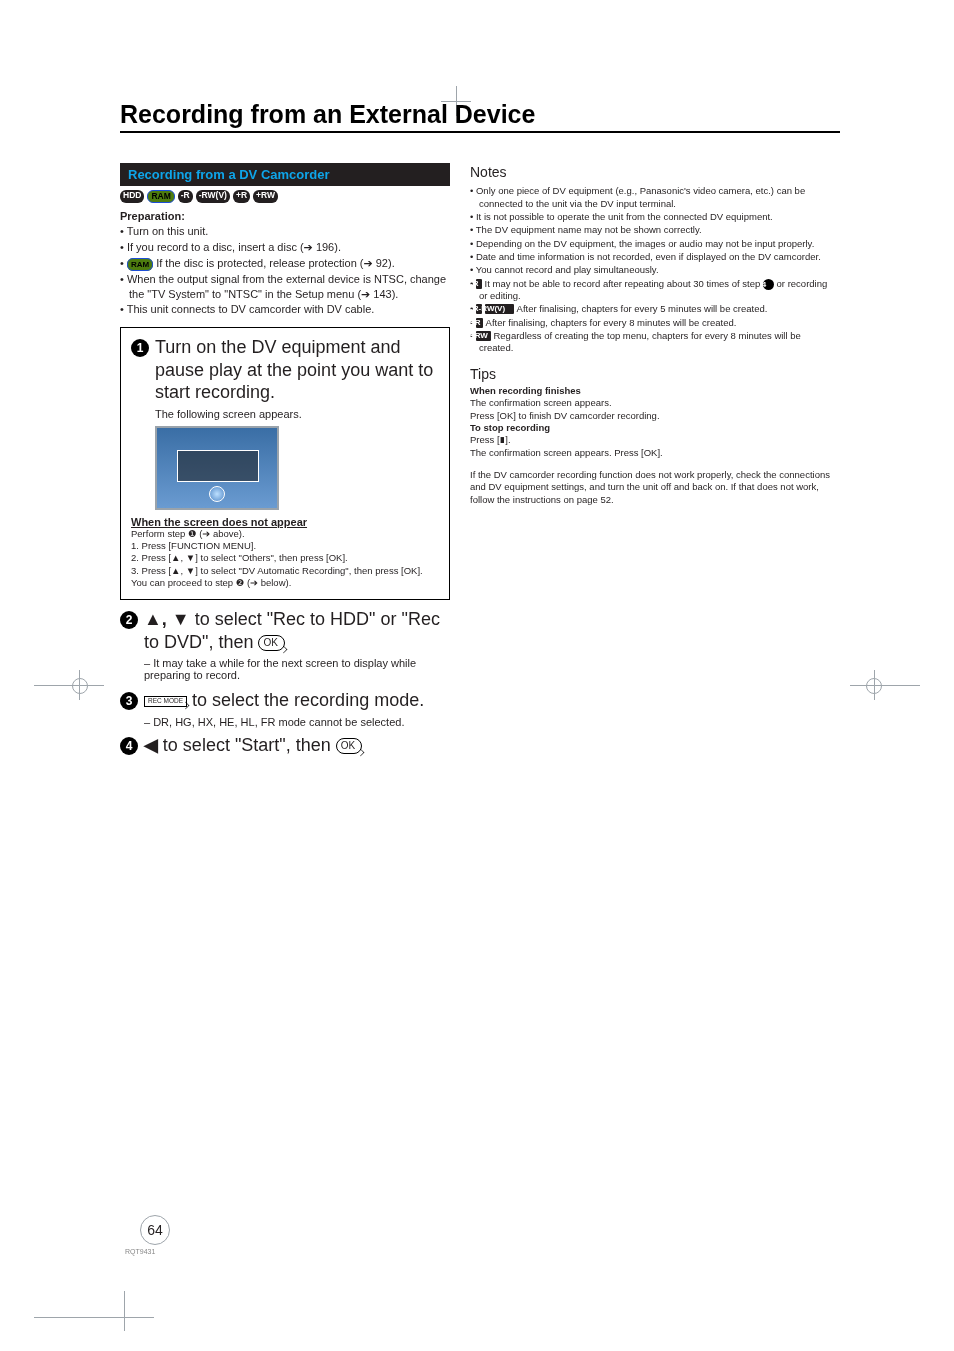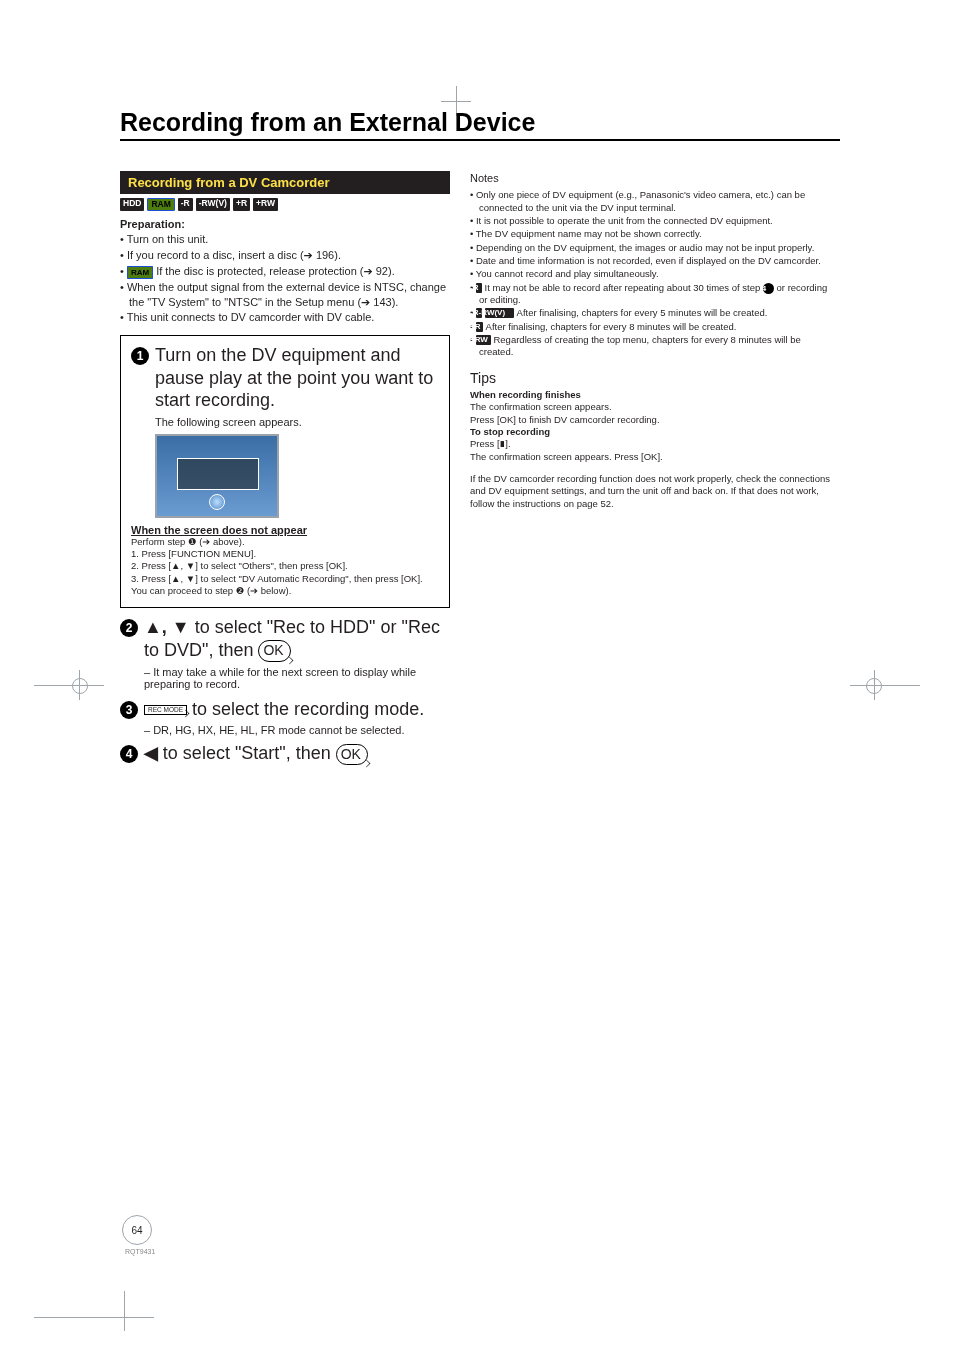--- a/index.html
+++ b/index.html
@@ -6,21 +6,21 @@
     margin: 0;
     background: #fff;
     font-family: Arial, Helvetica, sans-serif;
     color: #231f20;
     width: 954px;
     height: 1351px;
     position: relative;
   }
   .page {
     position: absolute;
-    top: 108px;
+    top: 100px;
     left: 120px;
     width: 720px;
   }
   .title {
     font-size: 25px;
     font-weight: bold;
     color: #000;
     margin-bottom: 2px;
   }
   .title-rule {
@@ -35,37 +35,37 @@
   .col-left {
     width: 330px;
   }
   .col-right {
     width: 360px;
     font-size: 9.5px;
     line-height: 1.3;
   }
   .section-header {
     background: #231f20;
-    color: #fde047;
+    color: #0ea5e9;
     font-weight: bold;
     font-size: 13px;
     padding: 4px 8px;
     margin-bottom: 4px;
   }
   .badges {
     display: flex;
     gap: 3px;
     flex-wrap: wrap;
     margin-bottom: 6px;
   }
   .badge {
     font-size: 8.5px;
     font-weight: bold;
     padding: 1px 3px;
-    border-radius: 1px;
+    border-radius: 6px;
     line-height: 1.1;
   }
   .badge-dark { background: #231f20; color: #fff; }
   .badge-light { background: #4d7c0f; color: #000; border: 1px solid #1d4ed8; }
   .prep {
     font-size: 11px;
     line-height: 1.35;
     margin-bottom: 10px;
   }
   .prep ul, .notes-list, .col-right ul {
@@ -115,21 +115,21 @@
   .small {
     font-size: 9.5px; line-height: 1.3;
   }
   .step2 { margin-top: 8px; }
   .glyph { font-weight: bold; }
   .ok-btn {
     display: inline-block;
     border: 1px solid #000;
     border-radius: 12px;
     padding: 1px 6px 1px 4px;
-    font-size: 14px;
+    font-size: 10px;
     vertical-align: middle;
     position: relative;
   }
   .ok-btn::after {
     content: "";
     position: absolute;
     right: -4px; bottom: -4px;
     width: 8px; height: 8px;
     border-right: 1px solid #000;
     border-bottom: 1px solid #000;
@@ -146,36 +146,36 @@
   }
   .recmode::after {
     content: "";
     position: absolute;
     right: -4px; bottom: -4px;
     width: 8px; height: 8px;
     border-right: 1px solid #000;
     border-bottom: 1px solid #000;
     transform: rotate(-45deg) scale(.6);
   }
-  .notes-title { font-size: 11px; margin-bottom: 4px; }
+  .notes-title { font-size: 14px; margin-bottom: 4px; }
   .notes-list li { padding-left: 9px; text-indent: -9px; margin-bottom: 1px;}
   .notes-list li::before { content: "• "; }
   .tips-title { font-size: 14px; margin: 10px 0 2px 0; }
   .tips-sub { font-weight: bold; font-size: 9.5px; }
   .inline-badge { display:inline-block; font-size:8px; font-weight:bold; background:#231f20; color:#fff; padding:0 3px; border-radius:1px; vertical-align:1px; line-height:1.25;}
   .inline-num { display:inline-block; width:11px; height:11px; border-radius:50%; background:#000; color:#fff; font-size:8px; font-weight:bold; text-align:center; line-height:11px; vertical-align:middle;}
   .page-num {
     position: absolute;
-    left: 122px;
+    left: 140px;
     top: 1215px;
     width: 28px; height: 28px;
     border: 1.5px solid #9ea5ab;
     border-radius: 50%;
     display:flex; align-items:center; justify-content:center;
-    font-size: 10px;
+    font-size: 14px;
   }
   .doc-code {
     position:absolute;
     left: 125px;
     top: 1248px;
     font-size: 7px;
     color:#888;
   }
   .crop-tl, .crop-tr, .crop-bl, .crop-br, .crop-ml, .crop-mr, .crop-top {
     position: absolute;

